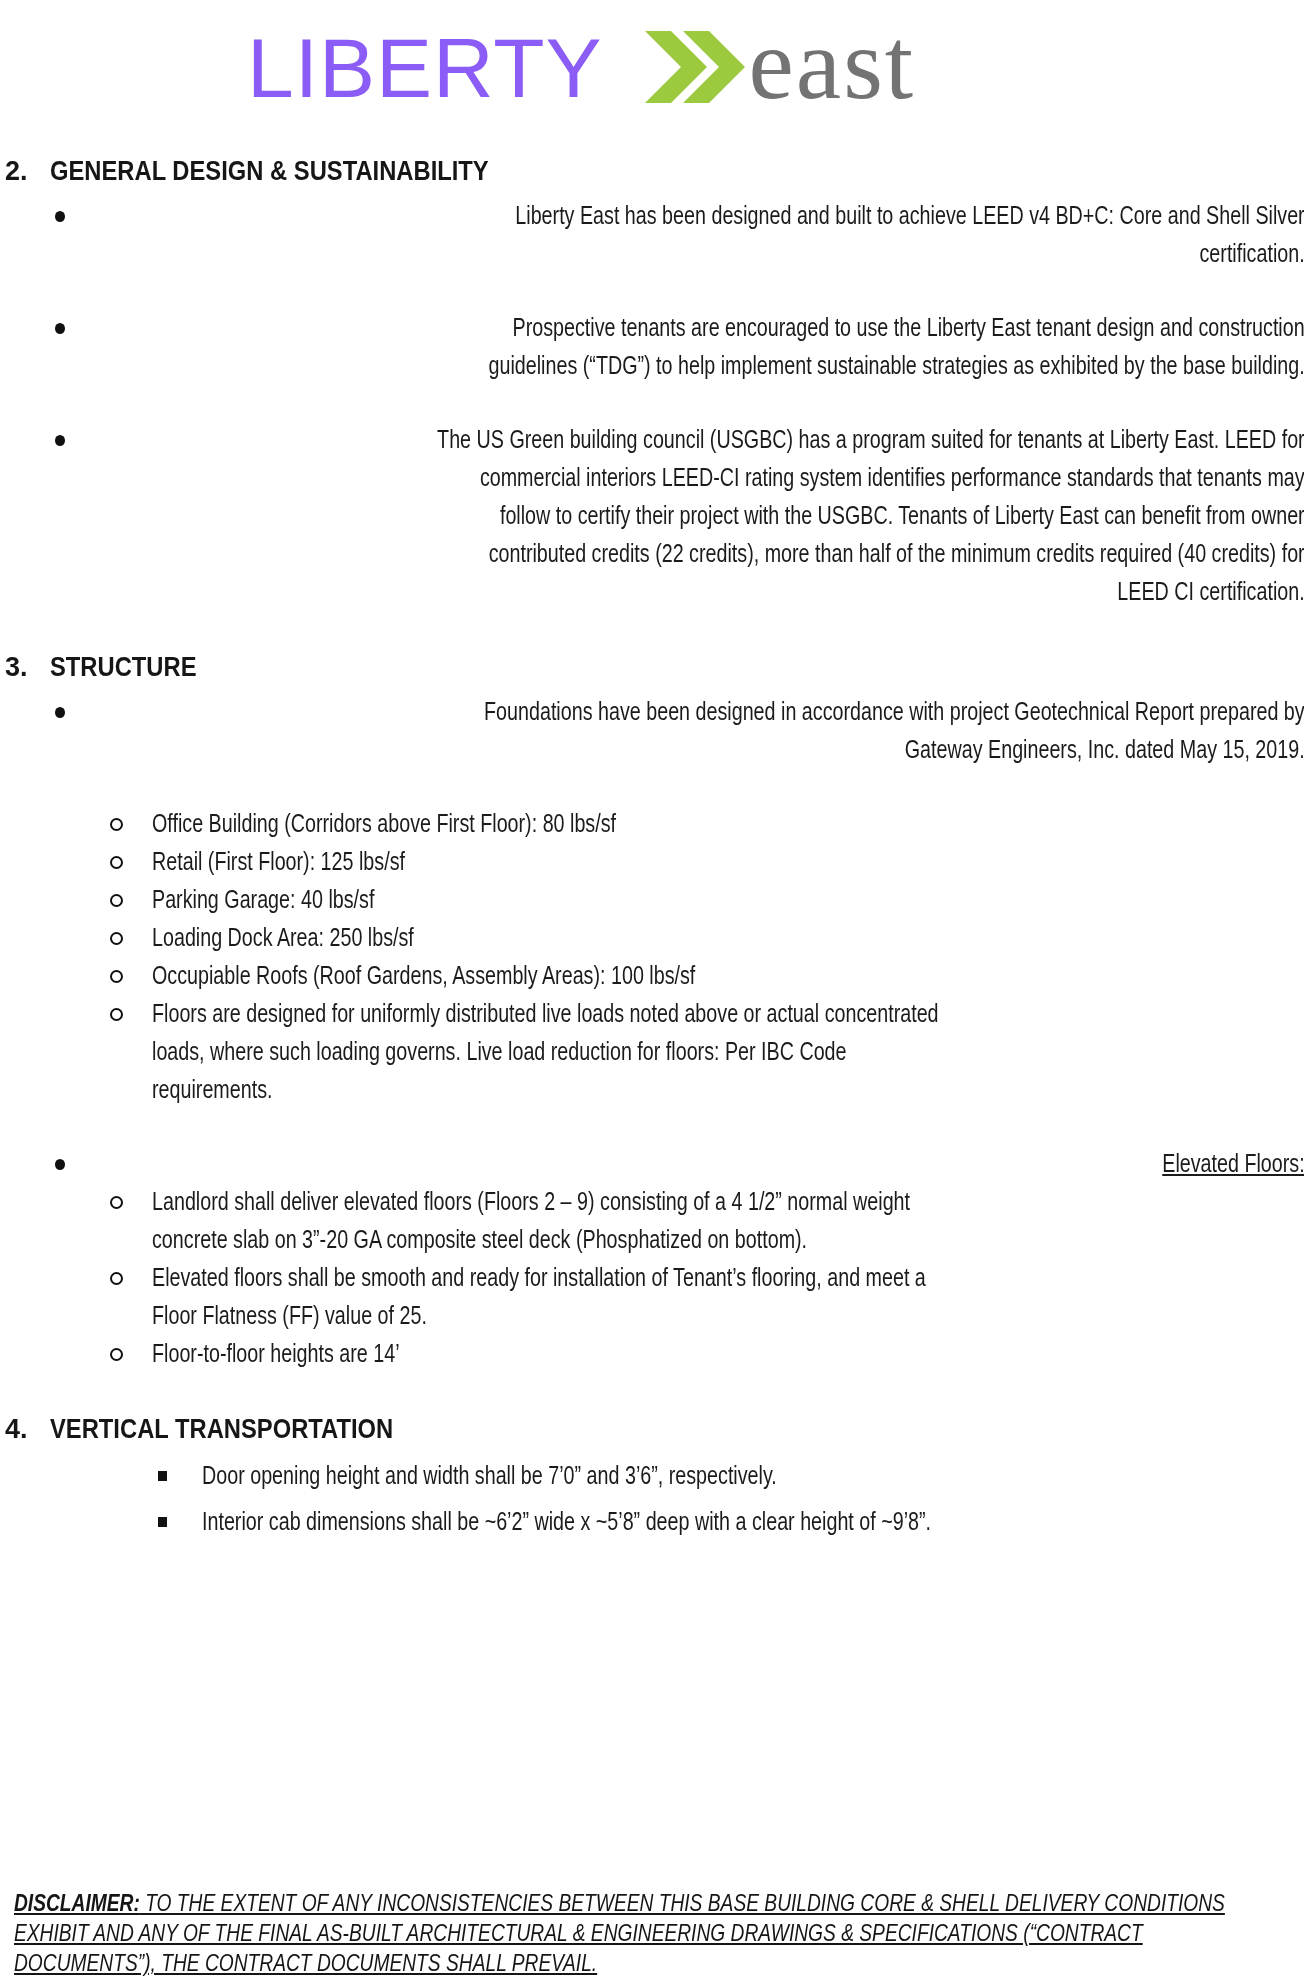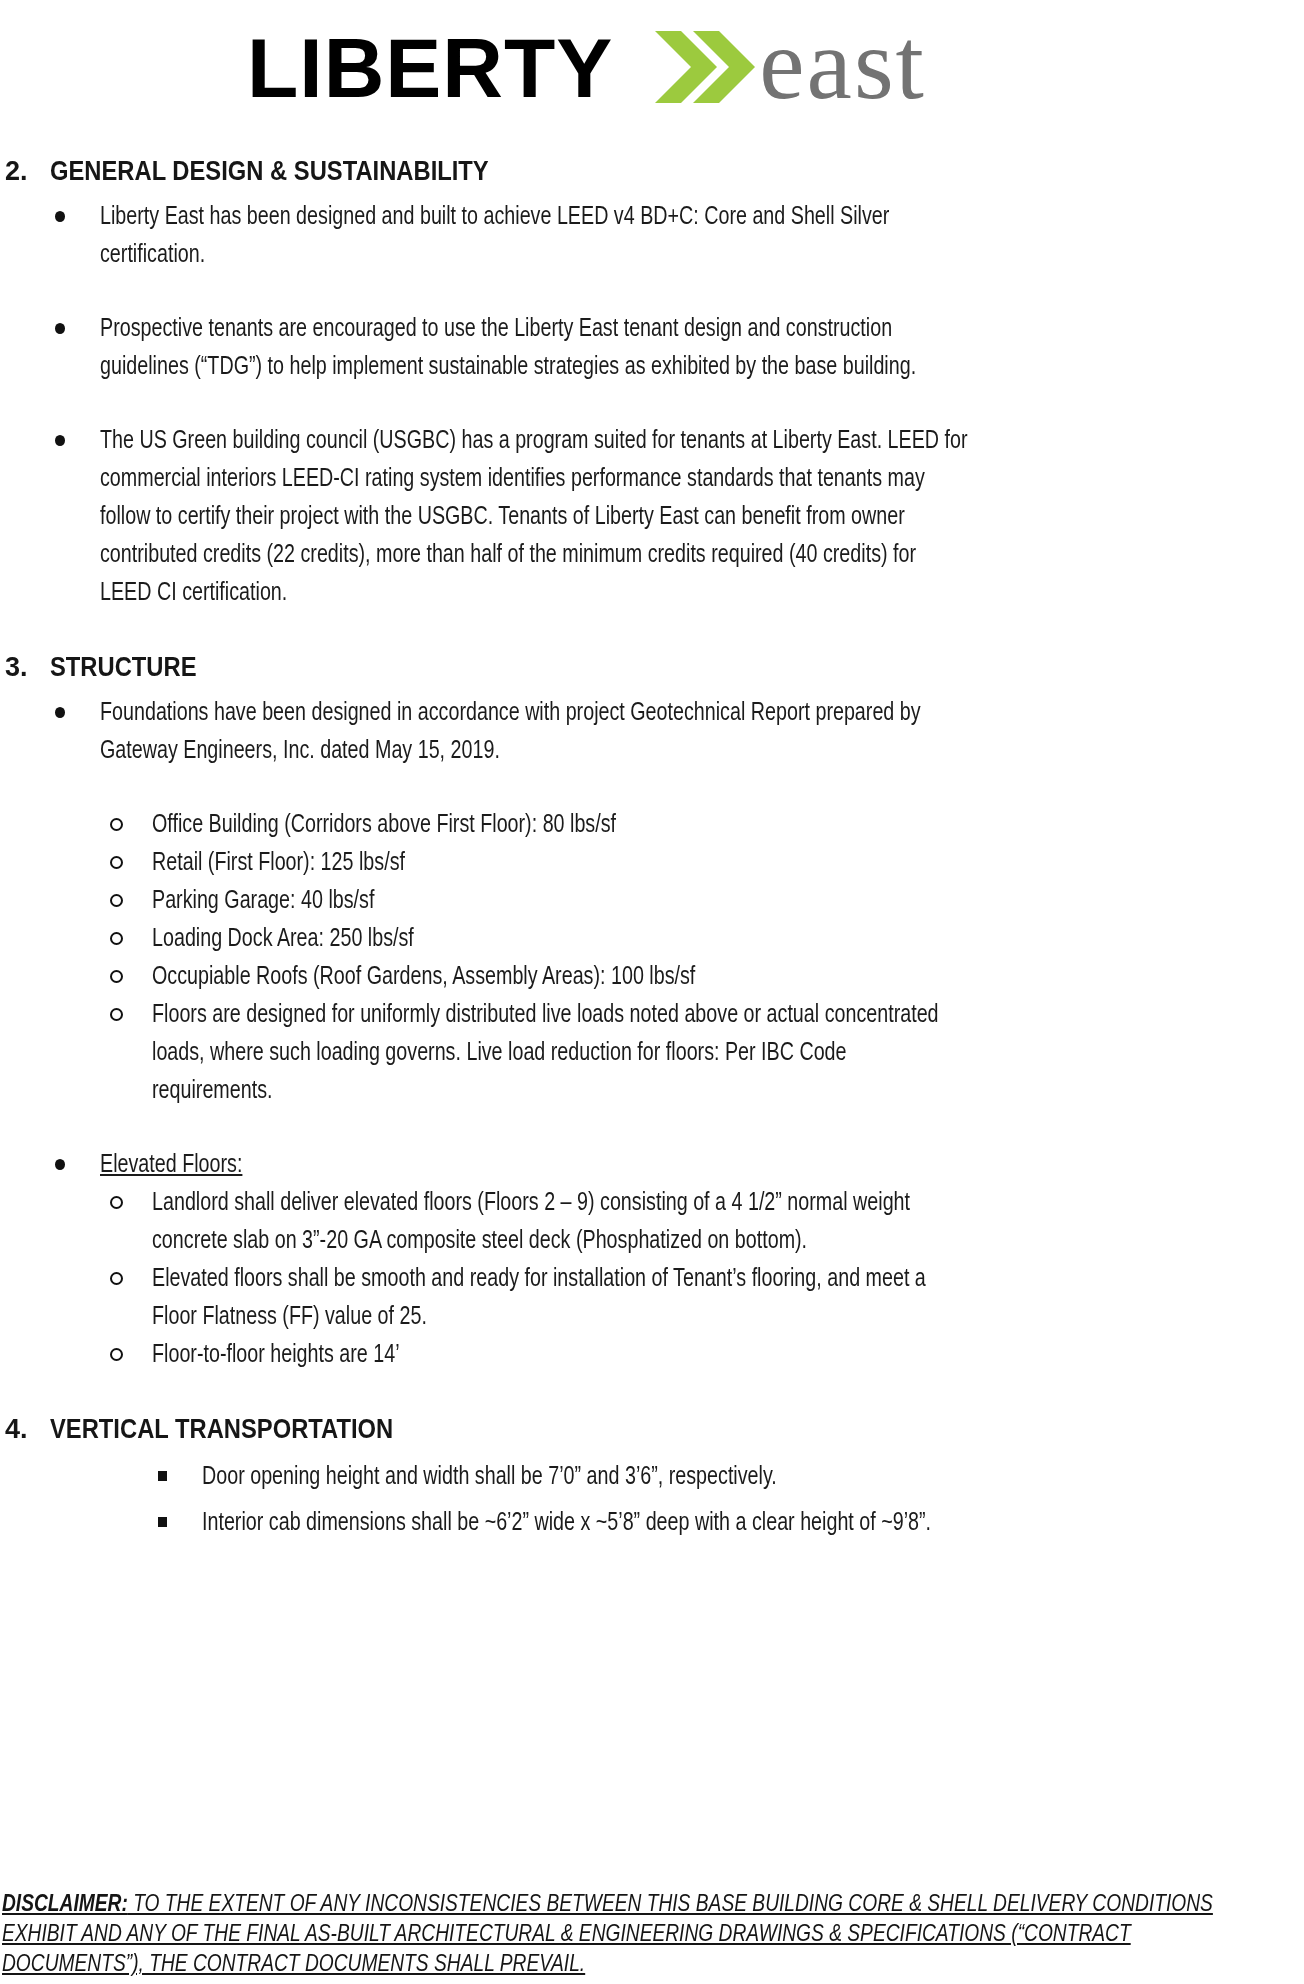--- a/index.html
+++ b/index.html
@@ -9,22 +9,22 @@
     font-family:"Liberation Sans", sans-serif;
     color:#1b1b1b;
     position:relative;
     overflow:hidden;
   }
   .page { position:absolute; inset:0; padding:14px 0 0 5px; }
 
   
   .logo { margin-left:242px; height:96px; display:flex; align-items:flex-end; }
   .logo-liberty {
-    font-weight:bold; font-size:84px; line-height:84px;
-    color:#000000; letter-spacing:1px;
+    font-weight:normal; font-size:84px; line-height:84px;
+    color:#8b5cf6; letter-spacing:1px;
   }
   .logo-chevron { margin:0 2px 6px 42px; display:block; }
   .logo-east {
     font-family:"Liberation Serif", serif;
     font-size:102px; line-height:92px; letter-spacing:2px;
     color:#737373;
   }
 
   
   .sec-heading {
@@ -36,41 +36,41 @@
   .sec-title { transform:scaleX(0.88); transform-origin:left top; white-space:nowrap; }
 
   
   .b { position:relative; font-size:26px; line-height:38px; }
   .b .txt {
     display:block; white-space:pre-wrap;
     width:132%; transform:scaleX(0.758); transform-origin:left top;
   }
   .b.gap { margin-bottom:36px; }
 
-  .b.l1 { padding-left:95px; }
+  .b.l1 { padding-left:95px;text-align:right; }
   .b.l1 .mark {
     position:absolute; left:50px; top:15px;
     width:10px; height:11px; border-radius:50%; background:#111;
   }
   .b.l2 { padding-left:147px; }
   .b.l2 .mark {
     position:absolute; left:105px; top:14px;
     width:13px; height:13px; border-radius:50%;
     border:2px solid #111; background:transparent;
   }
   .b.l3 { padding-left:197px;margin-top:8px; }
   .b.l3 .mark {
     position:absolute; left:153px; top:15px;
     width:9px; height:10px; background:#111;
   }
   .u { text-decoration:underline; }
 
   
   .disclaimer {
-    position:absolute; left:2px; right:6px; bottom:6px;
+    position:absolute; left:14px; right:6px; bottom:6px;
     font-style:italic; font-size:24px; line-height:30px; color:#151515;
   }
   .disc-inner {
     display:block; white-space:pre-wrap; text-decoration:underline;
     width:125%; transform:scaleX(0.8); transform-origin:left top;
   }
   .disc-label { font-weight:bold; }
 </style>
 </head>
 <body>

